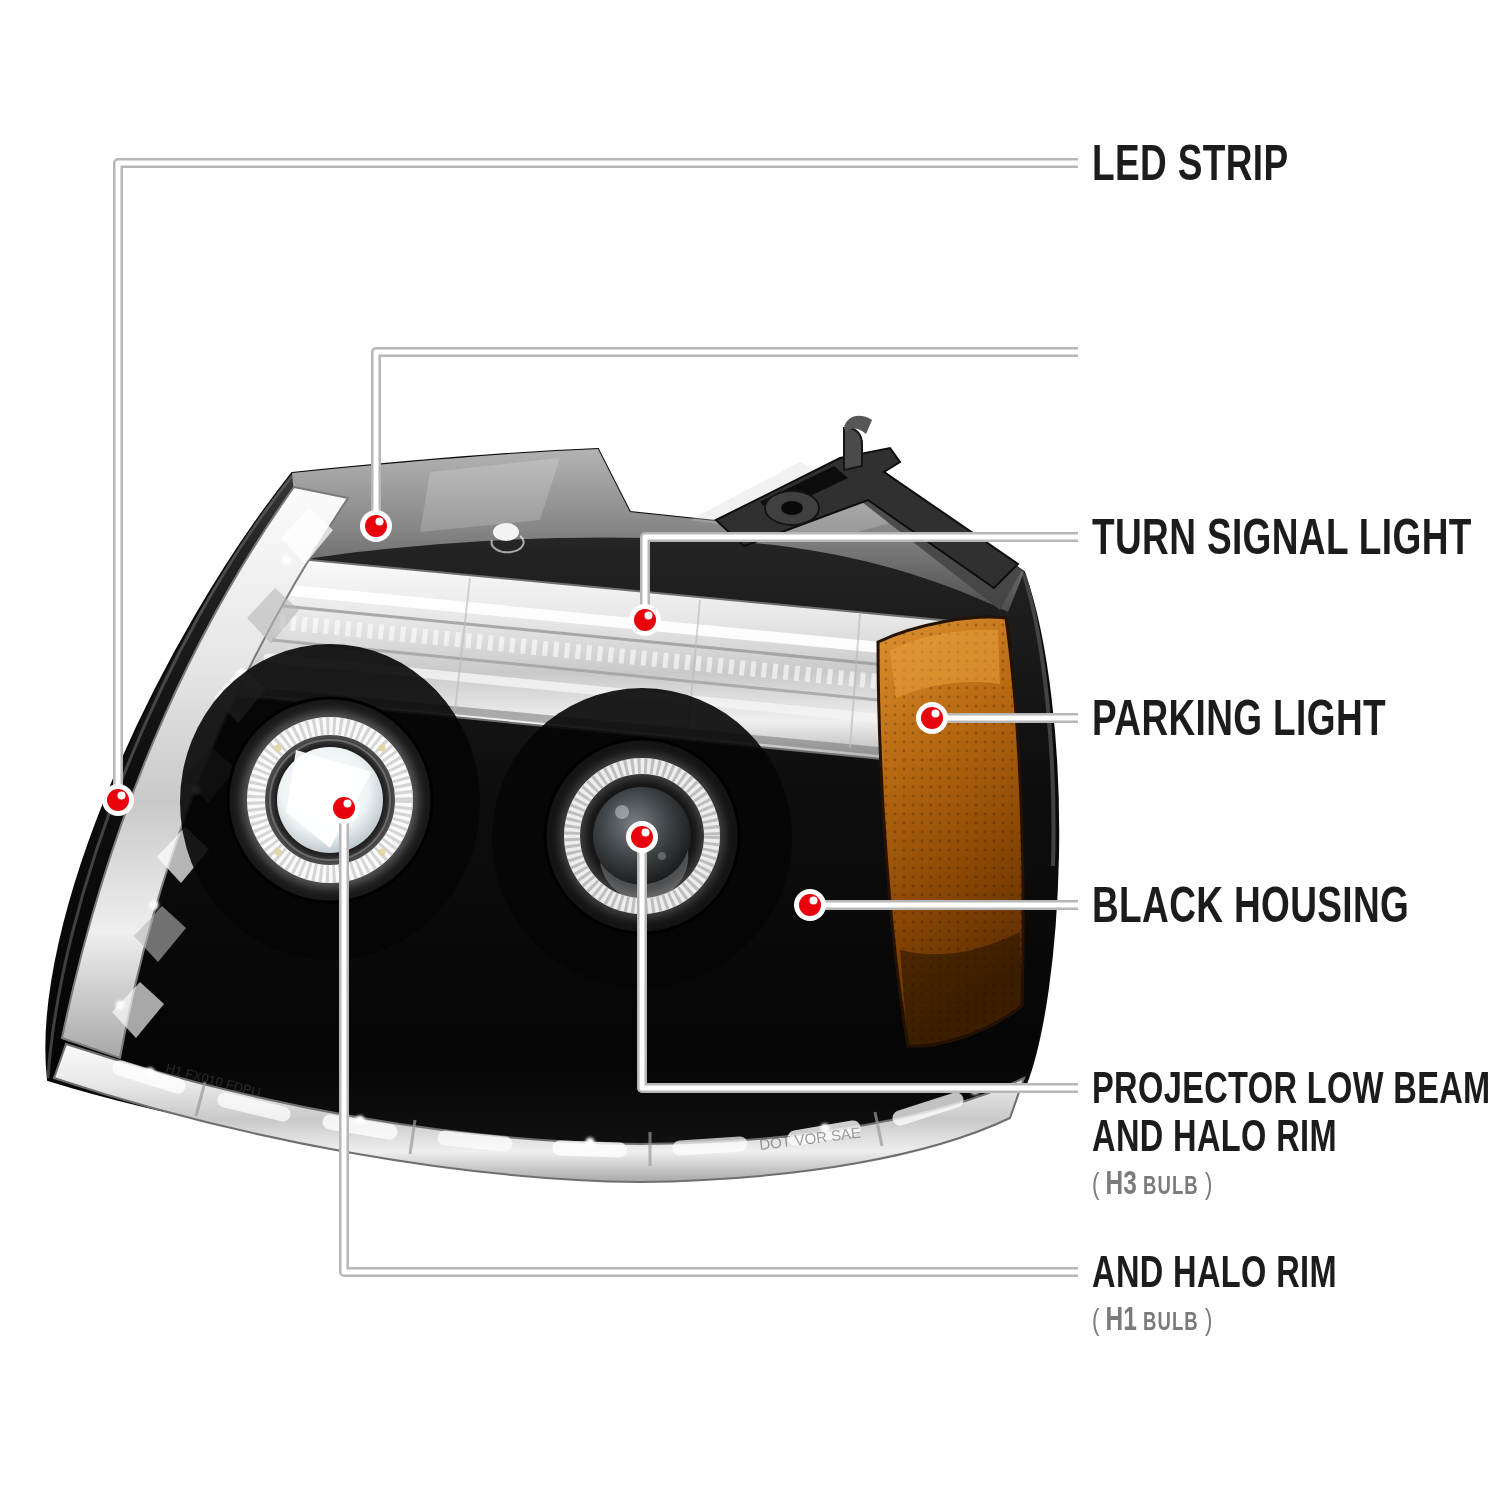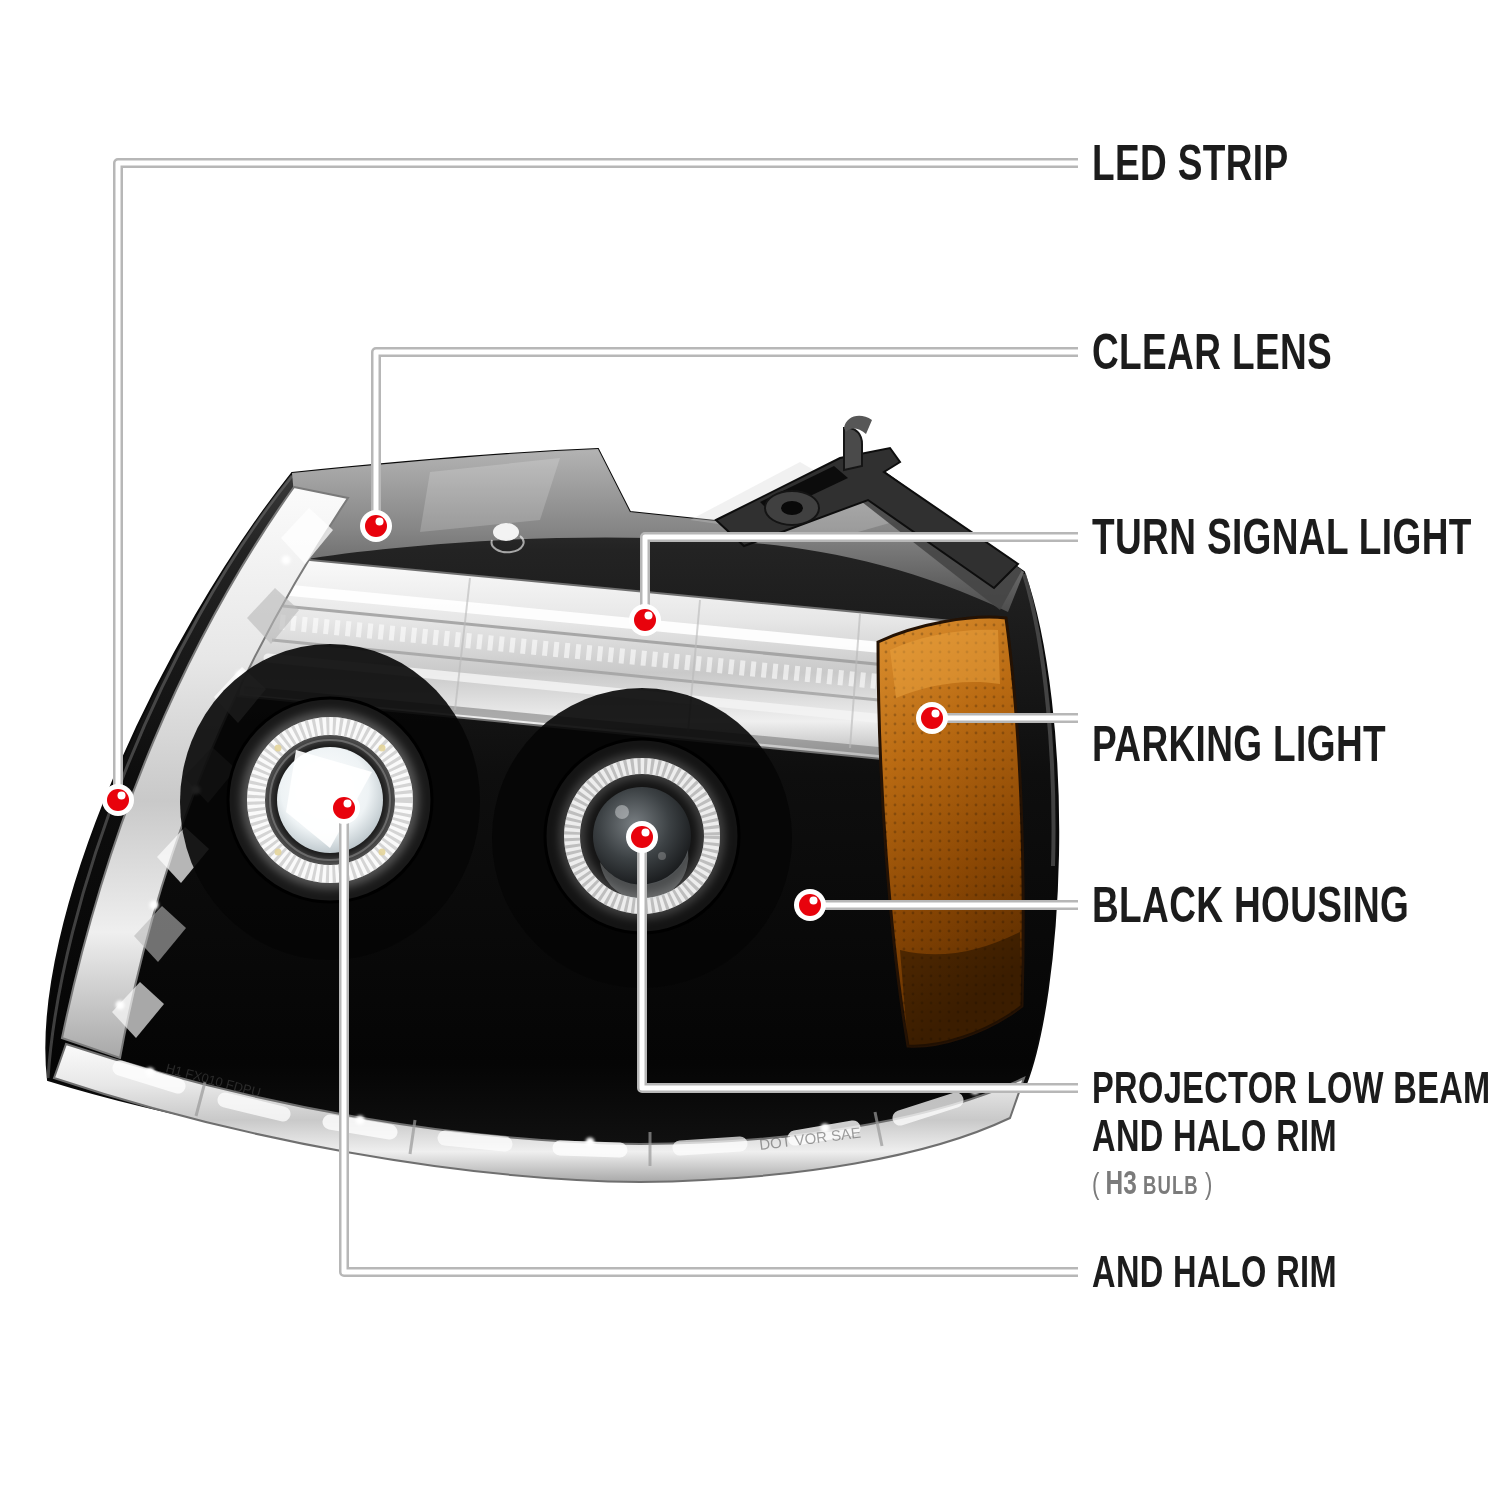--- a/index.html
+++ b/index.html
@@ -250,34 +250,32 @@
           <circle cx="344" cy="808" r="11" fill="#e8020c"></circle>
           <circle cx="347.5" cy="803.5" r="4" fill="#ffffff"></circle>
         </g>
       </g>
   </svg>
 
   <div id="labels">
       <div class="callout-label" style="left: 1092px; top: 138px;">
         <div class="label-line"><span class="squeeze">LED STRIP</span></div>
       </div>
-      <div class="callout-label" style="left: 1092px; top: 327px;">
-        <div class="label-line"><span class="squeeze">CLEAR LENS</span></div>
-      </div>
       <div class="callout-label" style="left: 1092px; top: 512px;">
         <div class="label-line"><span class="squeeze">TURN SIGNAL LIGHT</span></div>
       </div>
-      <div class="callout-label" style="left: 1092px; top: 693px; margin-top: 26px;">
+      <div class="callout-label" style="left: 1092px; top: 693px;">
         <div class="label-line"><span class="squeeze">PARKING LIGHT</span></div>
       </div>
       <div class="callout-label" style="left: 1092px; top: 880px;">
         <div class="label-line"><span class="squeeze">BLACK HOUSING</span></div>
       </div>
       <div class="callout-label multi" style="left: 1092px; top: 1064px;">
         <div class="label-line"><span class="squeeze">PROJECTOR LOW BEAM</span></div>
         <div class="label-line"><span class="squeeze">AND HALO RIM</span></div>
         <div class="bulb-line"><span class="squeeze"><span class="paren">(</span> <span class="code">H3</span> <span class="word">BULB</span> <span class="paren">)</span></span></div>
       </div>
       <div class="callout-label multi" style="left: 1092px; top: 1248px;">
         <div class="label-line"><span class="squeeze">AND HALO RIM</span></div>
+        <div class="bulb-line"><span class="squeeze"><span class="paren">(</span> <span class="code">H1</span> <span class="word">BULB</span> <span class="paren">)</span></span></div>
       </div>
     </div>
 </div>
 
 </body></html>

